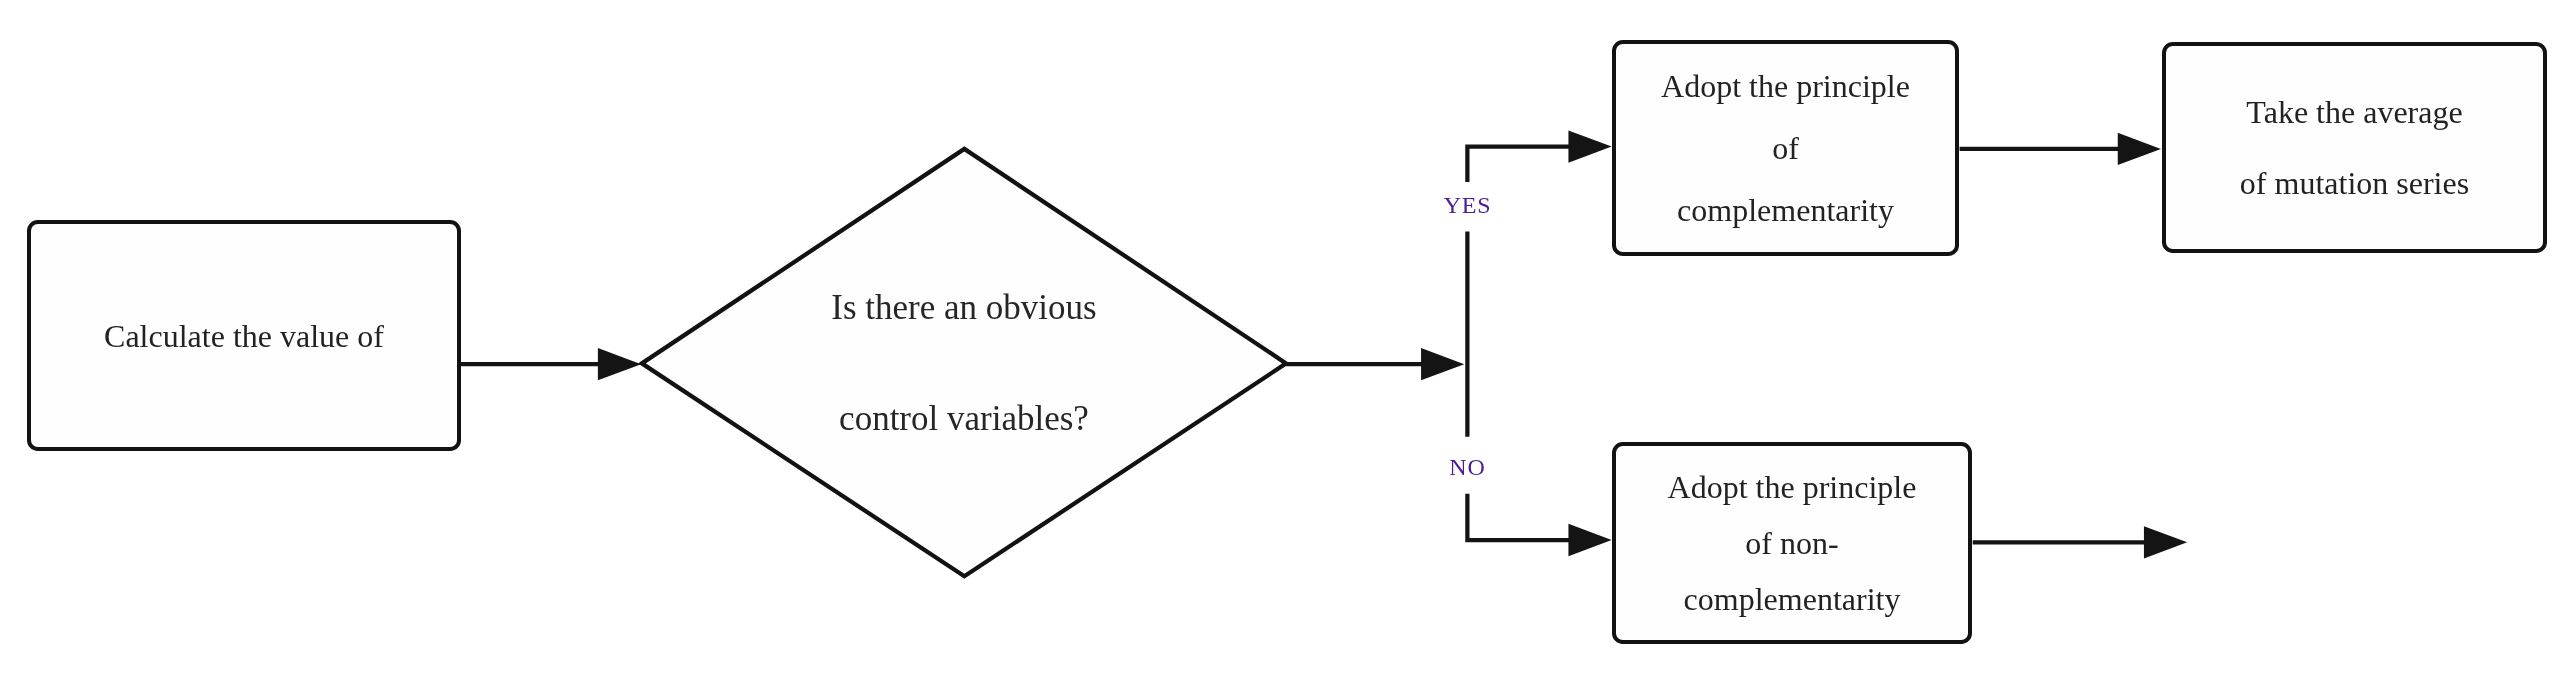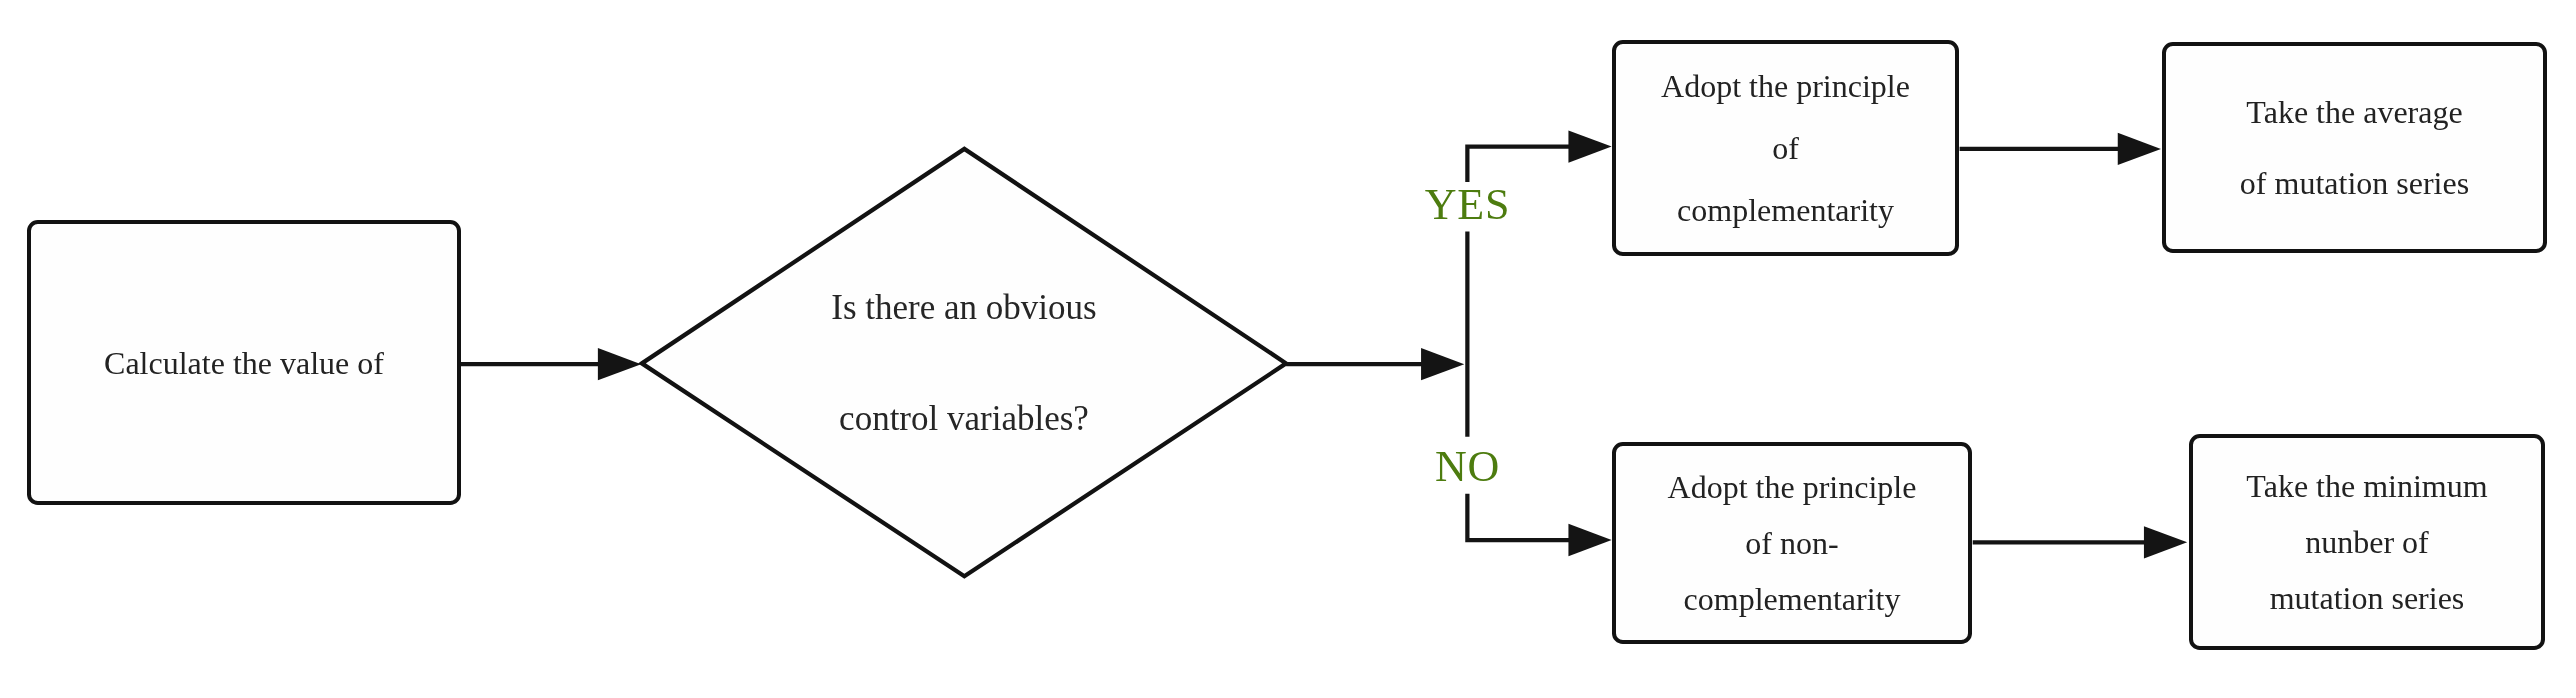--- a/index.html
+++ b/index.html
@@ -59,23 +59,23 @@
     display: block;
     font-size: 35px;
     line-height: 111px;
     white-space: nowrap;
     color: #262626;
   }
   .branch-label {
     position: absolute;
     width: 131px;
     text-align: center;
-    font-size: 44px;
+    font-size: 24px;
     line-height: 40px;
-    color: #4d7c0f;
+    color: #4c1d95;
     letter-spacing: 0.8px;
   }
 </style>
 </head>
 <body>
 
 <div class="stage">
 
   <svg class="wires" viewBox="0 0 3339 906">
 
@@ -95,21 +95,21 @@
 
     <polygon points="2033,679 2089,700 2033,721" fill="#141414"></polygon>
 
     <line x1="2540" y1="193" x2="2756" y2="193" stroke="#141414" stroke-width="5.5"></line>
     <polygon points="2745,172 2801,193 2745,214" fill="#141414"></polygon>
 
     <line x1="2557" y1="703" x2="2790" y2="703" stroke="#141414" stroke-width="5.5"></line>
     <polygon points="2779,682 2835,703 2779,724" fill="#141414"></polygon>
   </svg>
 
-  <div class="node" style="left:27px; top:220px; width:434px; height:285px;">
+  <div class="node" style="left:27px; top:220px; width:434px; height:231px;">
     <span class="tline">Calculate the value of</span>
   </div>
 
   <div class="diamond-text" style="left:642px; top:149px; width:644px; height:427px;">
     <span class="tline">Is there an obvious</span>
     <span class="tline">control variables?</span>
   </div>
 
   <div class="branch-label" style="left:1402px; top:185px;">YES</div>
 
@@ -125,20 +125,15 @@
     <span class="tline">Take the average</span>
     <span class="tline">of mutation series</span>
   </div>
 
   <div class="node tight" style="left:1612px; top:442px; width:360px; height:202px;">
     <span class="tline">Adopt the principle</span>
     <span class="tline">of non-</span>
     <span class="tline">complementarity</span>
   </div>
 
-  <div class="node tight" style="left:2189px; top:434px; width:356px; height:216px;">
-    <span class="tline">Take the minimum</span>
-    <span class="tline">nunber of</span>
-    <span class="tline">mutation series</span>
-  </div>
 
 </div>
 
 
 </body></html>

